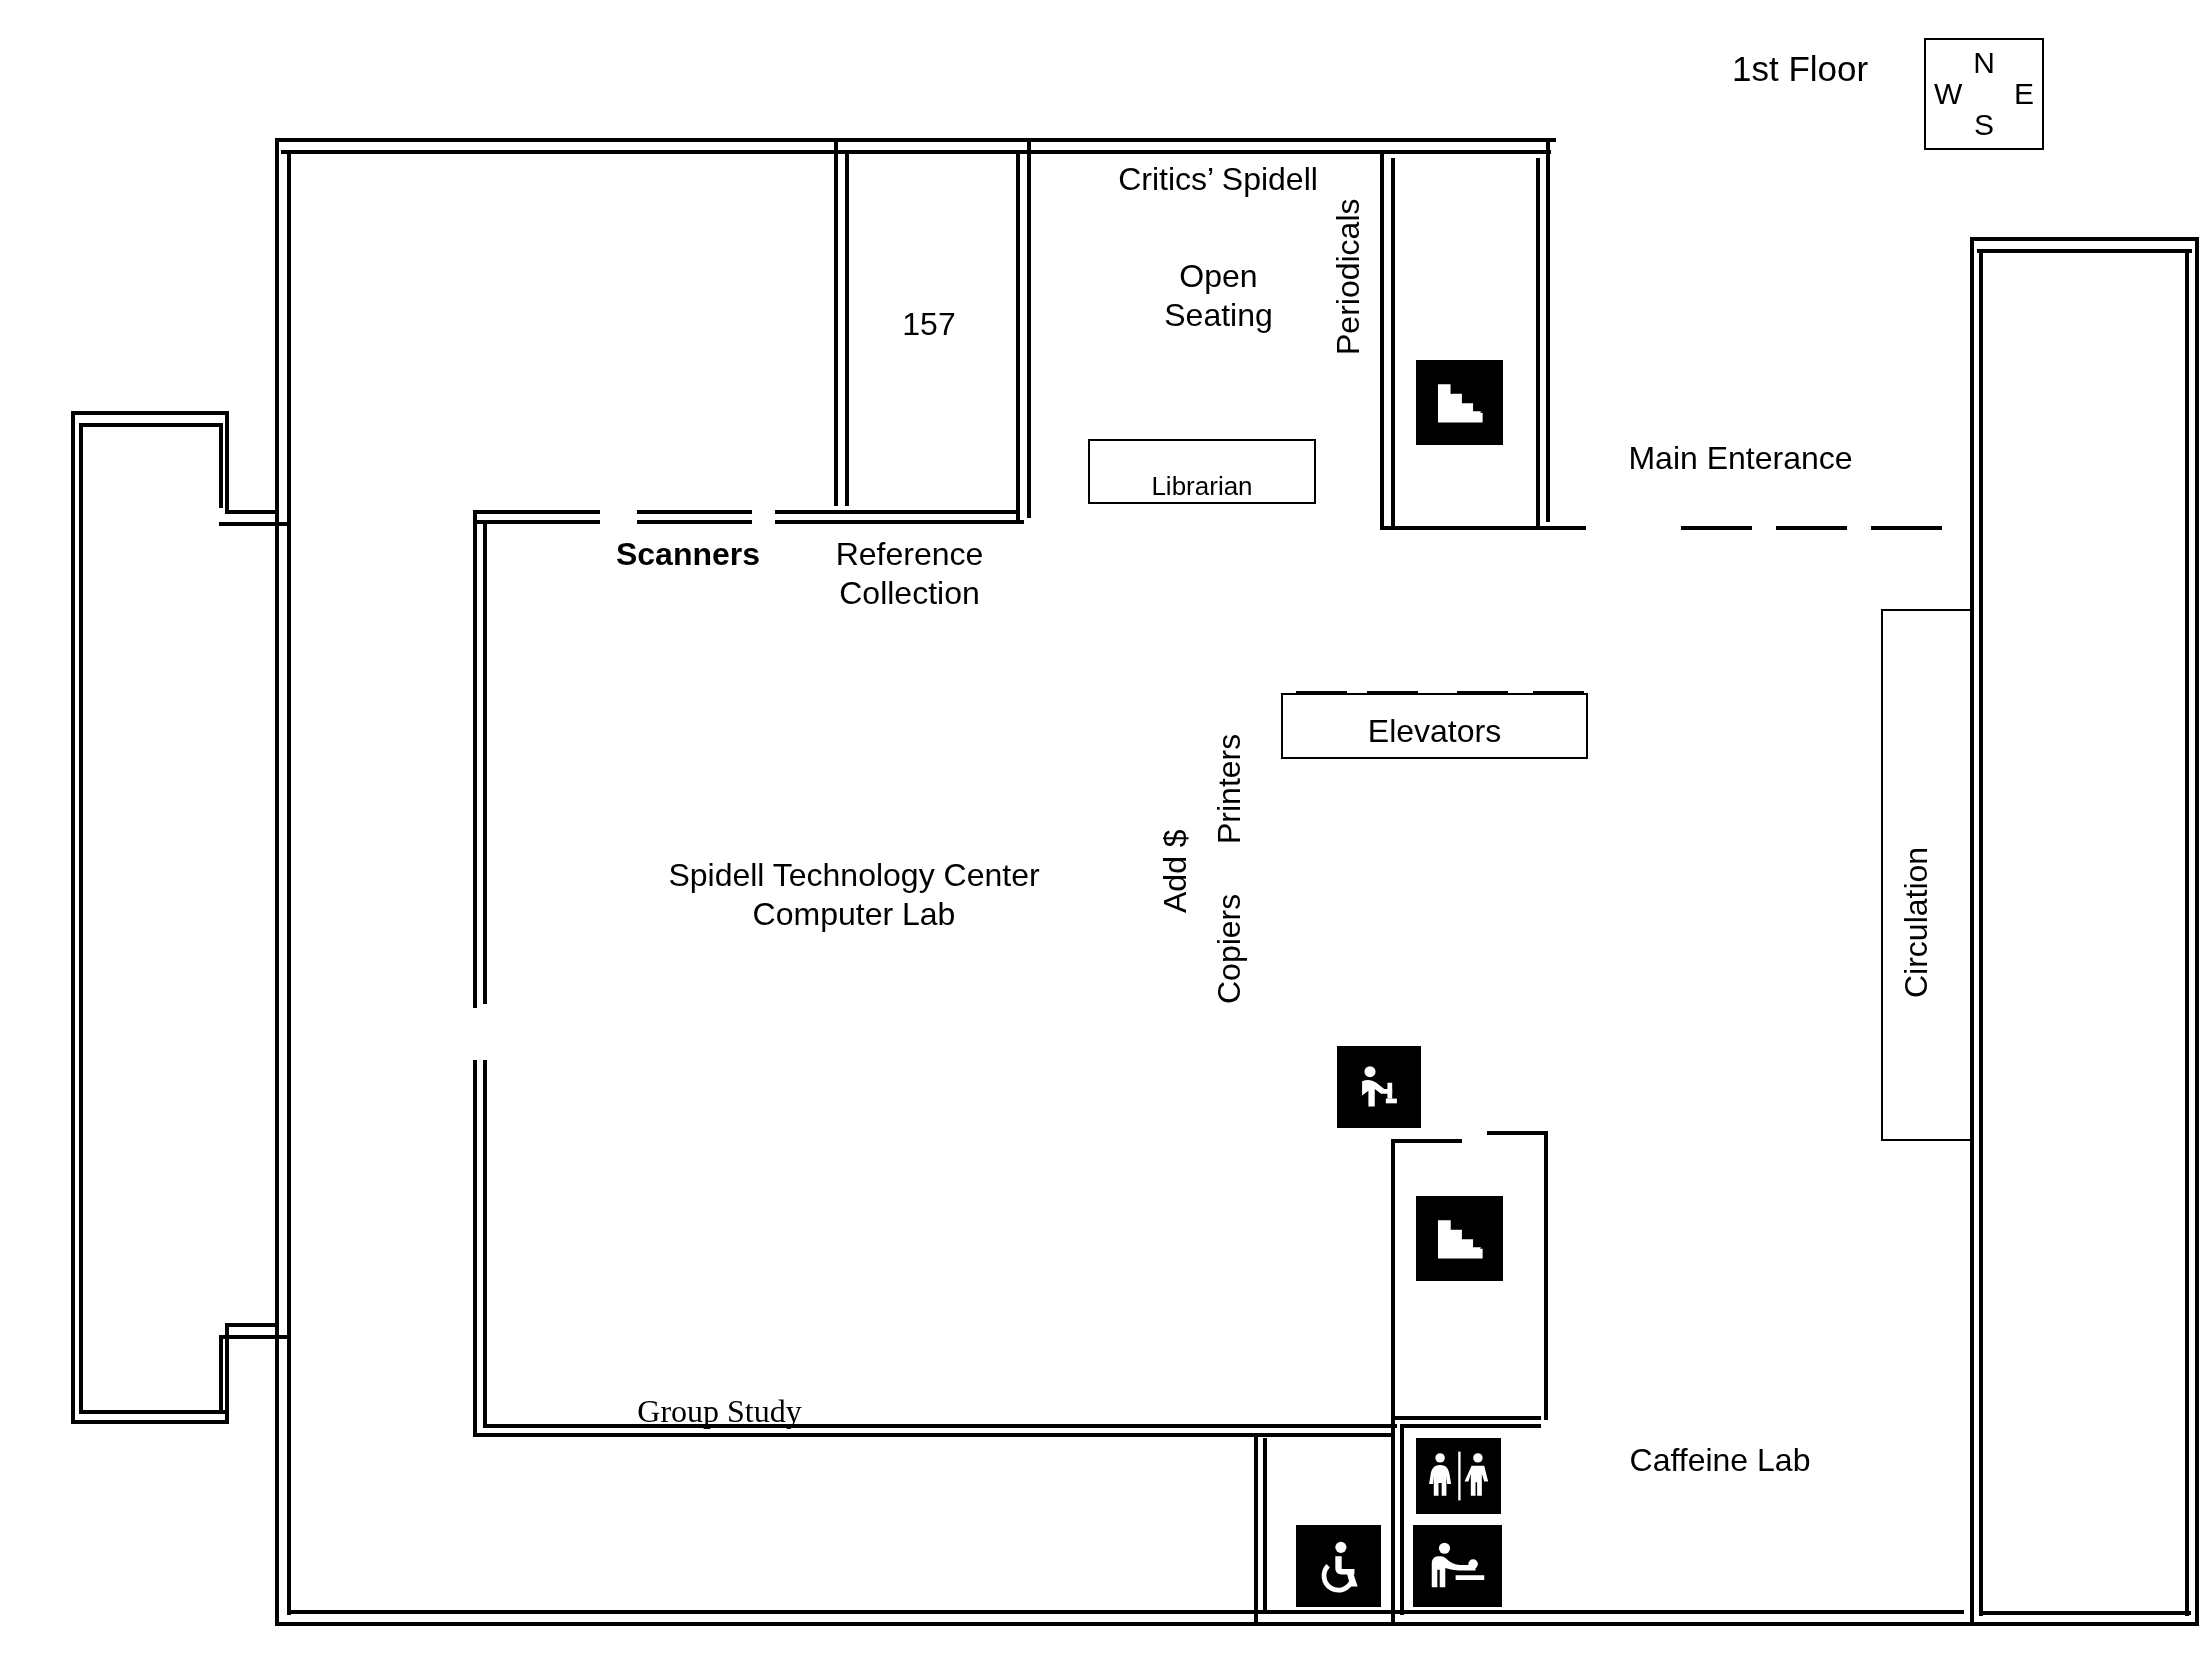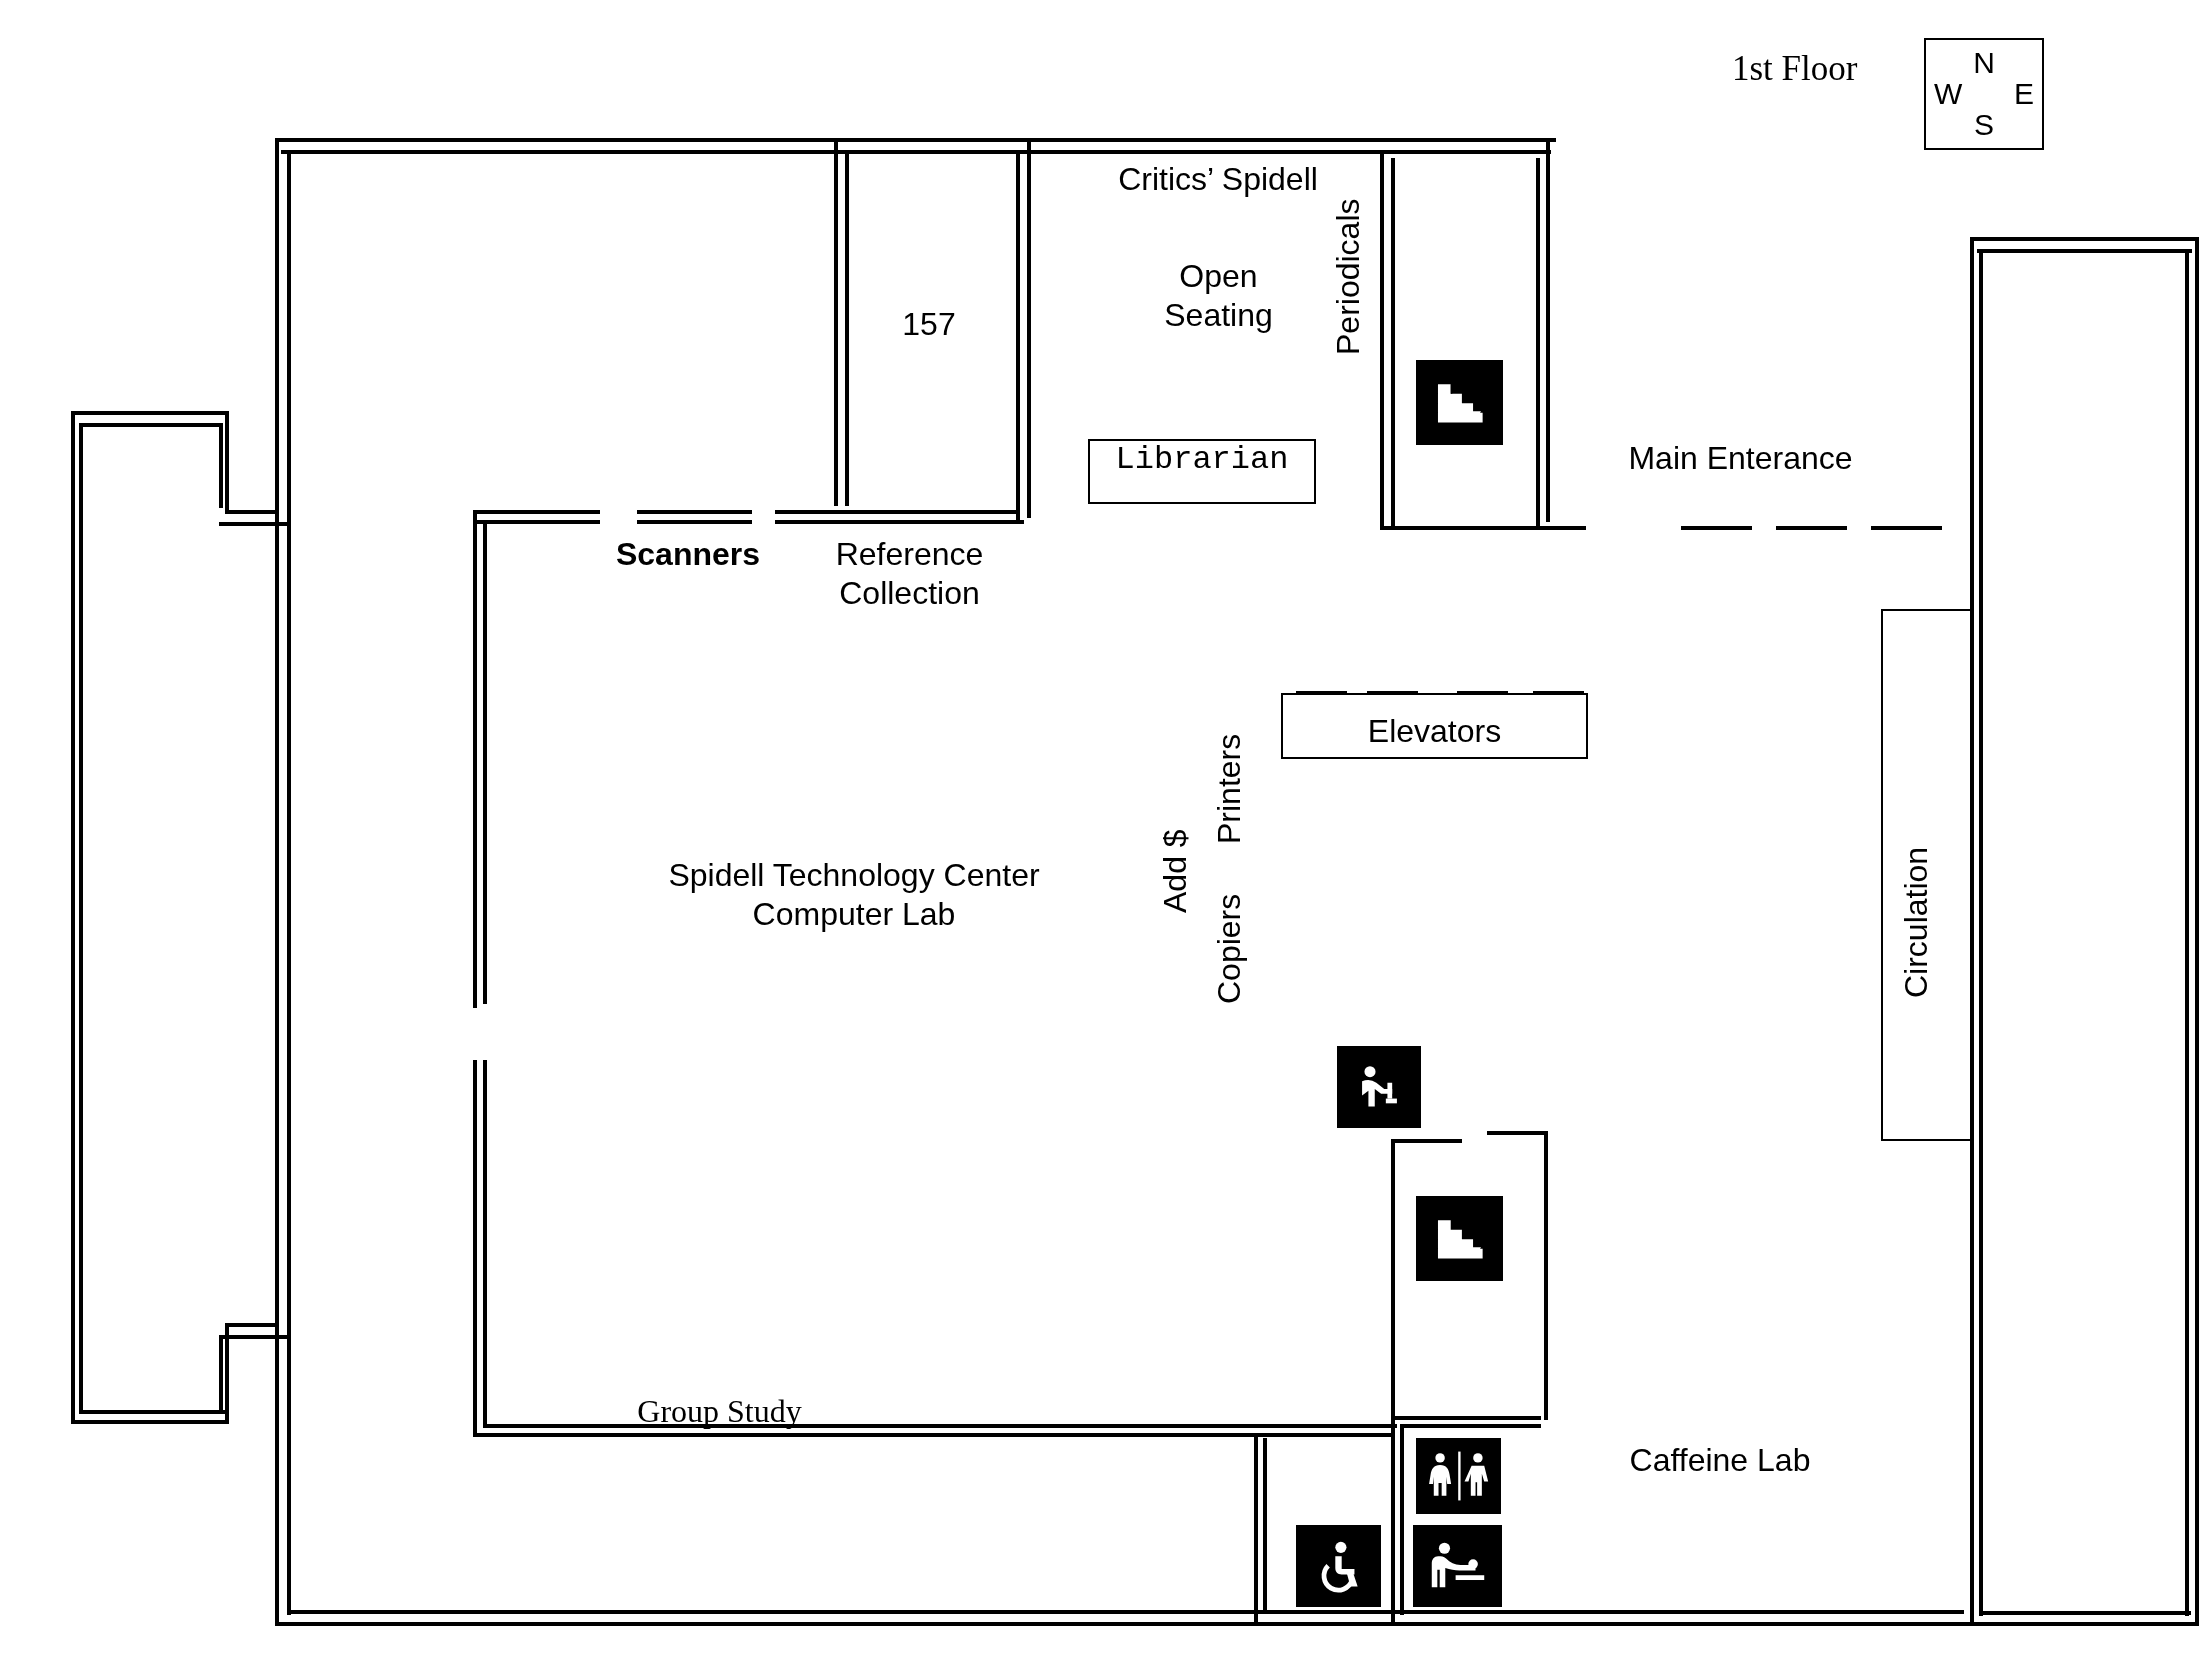--- a/index.html
+++ b/index.html
@@ -43,24 +43,23 @@
   }
   .outline.thin {
     border-width: 2.4px;
   }
   .box-label {
     position: absolute;
     border: 2.4px solid #000;
     box-sizing: border-box;
     background: #fff;
     display: flex;
-    align-items: flex-start;
+    align-items: flex-end;
     justify-content: center;
-    font-size: 32px;
-    font-family: Liberation Mono, monospace;
+    font-size: 26px;
   }
   
   #compass {
     position: absolute;
     left: 1924px;
     top: 38px;
     width: 120px;
     height: 112px;
     border: 2.4px solid #000;
     box-sizing: border-box;
@@ -74,21 +73,20 @@
   #compass .n { left: 50%; top: 8px; transform: translateX(-50%); }
   #compass .s { left: 50%; bottom: 8px; transform: translateX(-50%); }
   #compass .w { left: 8px; top: 50%; transform: translateY(-50%); }
   #compass .e { right: 8px; top: 50%; transform: translateY(-50%); }
   #floor-title {
     position: absolute;
     left: 1732px;
     top: 49px;
     font-size: 35px;
     white-space: nowrap;
-    font-family: Liberation Serif, serif;
   }
   
   .picto {
     position: absolute;
     background: #000;
     display: flex;
     align-items: center;
     justify-content: center;
     box-sizing: border-box;
   }

